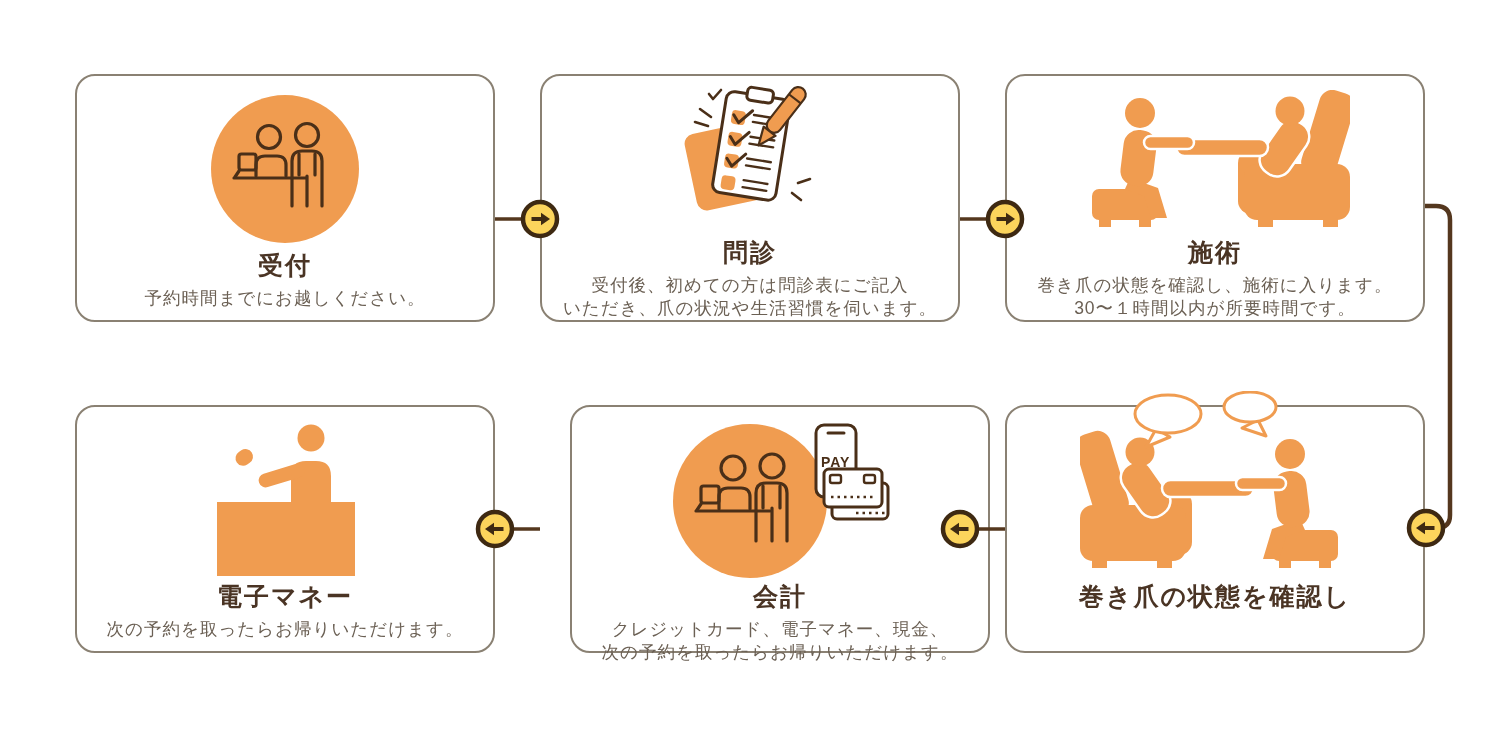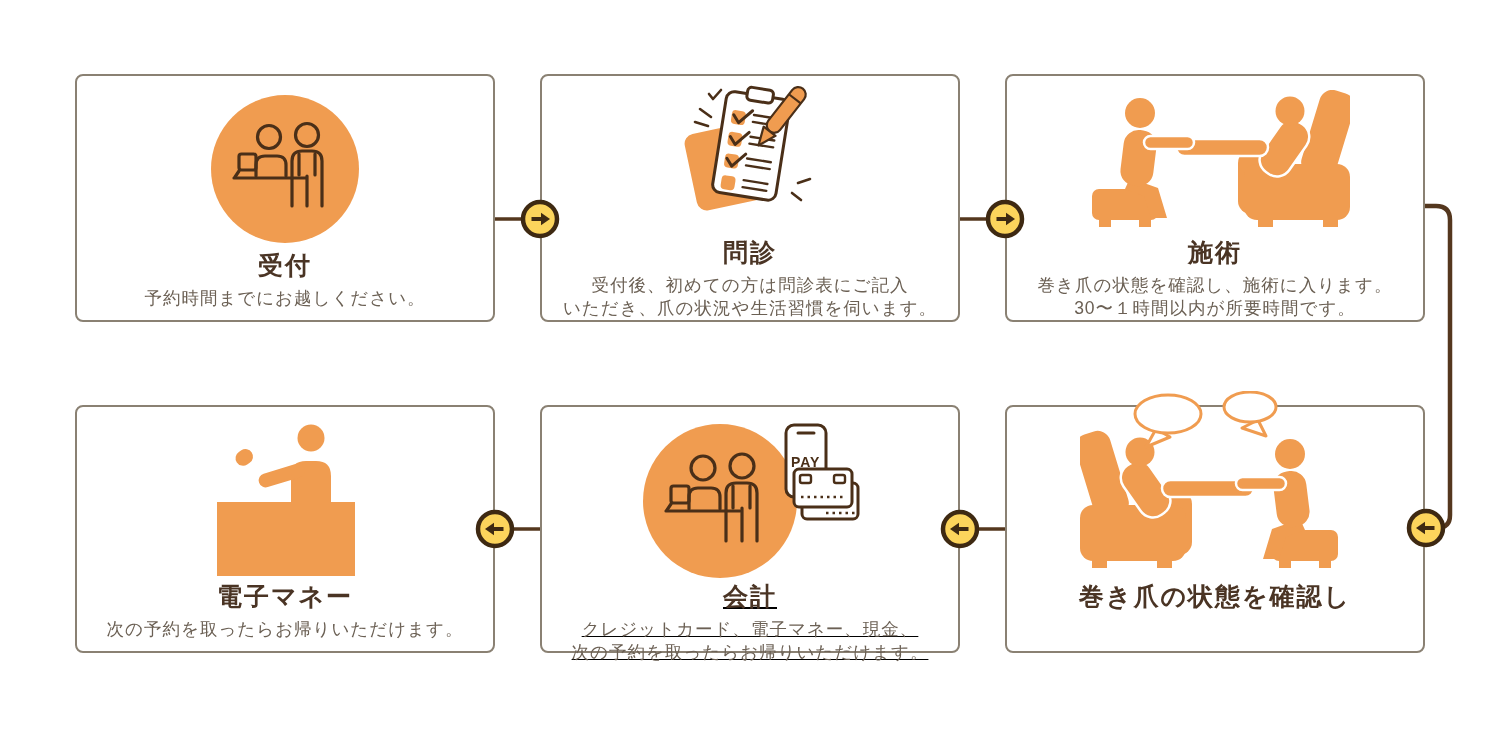--- a/index.html
+++ b/index.html
@@ -13,29 +13,29 @@
     --c-card-border:#8A8173;
   }
   *{margin:0;padding:0;box-sizing:border-box;}
   html,body{background:#fff;}
   body{
     width:1500px;height:732px;position:relative;overflow:hidden;
     font-family:"Liberation Sans","DejaVu Sans",sans-serif;
   }
   .card{
     position:absolute;width:420px;height:248px;background:#fff;
-    border:2px solid var(--c-card-border);border-radius:8px;
+    border:2px solid var(--c-card-border);border-radius:20px;
     display:flex;flex-direction:column;align-items:center;z-index:1;
     overflow:visible;
   }
   .pos-tl{left:75px;top:74px;}
   .pos-tm{left:540px;top:74px;justify-content:flex-end;}
   .pos-tr{left:1005px;top:74px;}
   .pos-bl{left:75px;top:405px;}
-  .pos-bm{left:540px;top:405px;text-decoration:underline;}
+  .pos-bm{left:570px;top:405px;}
   .pos-br{left:1005px;top:405px;}
   .icon-area{
     height:158px;margin-top:14px;display:flex;align-items:center;justify-content:center;
   }
   .pos-br .icon-area{margin-top:-16px;height:188px;align-items:flex-start;}
   .title{
     margin-top:4px;text-align:center;font-size:25px;font-weight:bold;
     color:var(--c-title);letter-spacing:2px;line-height:1.1;
   }
   .desc{

